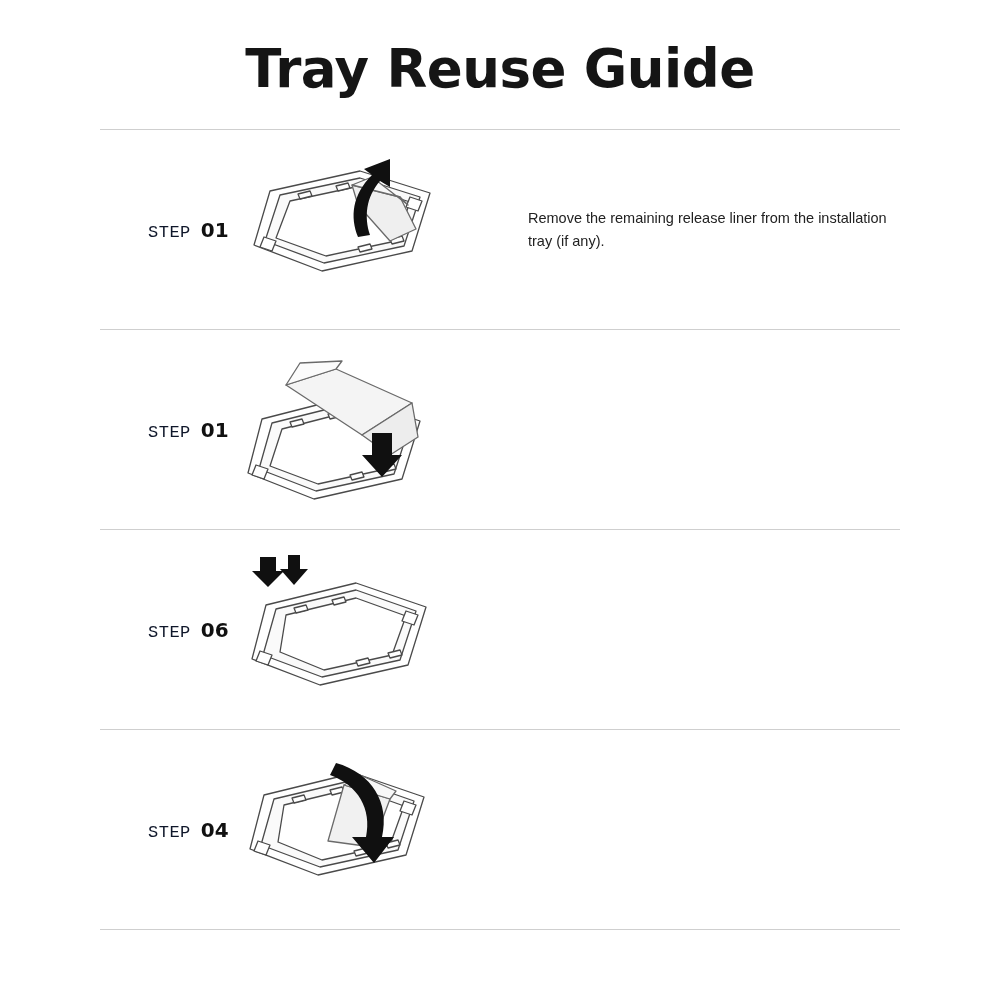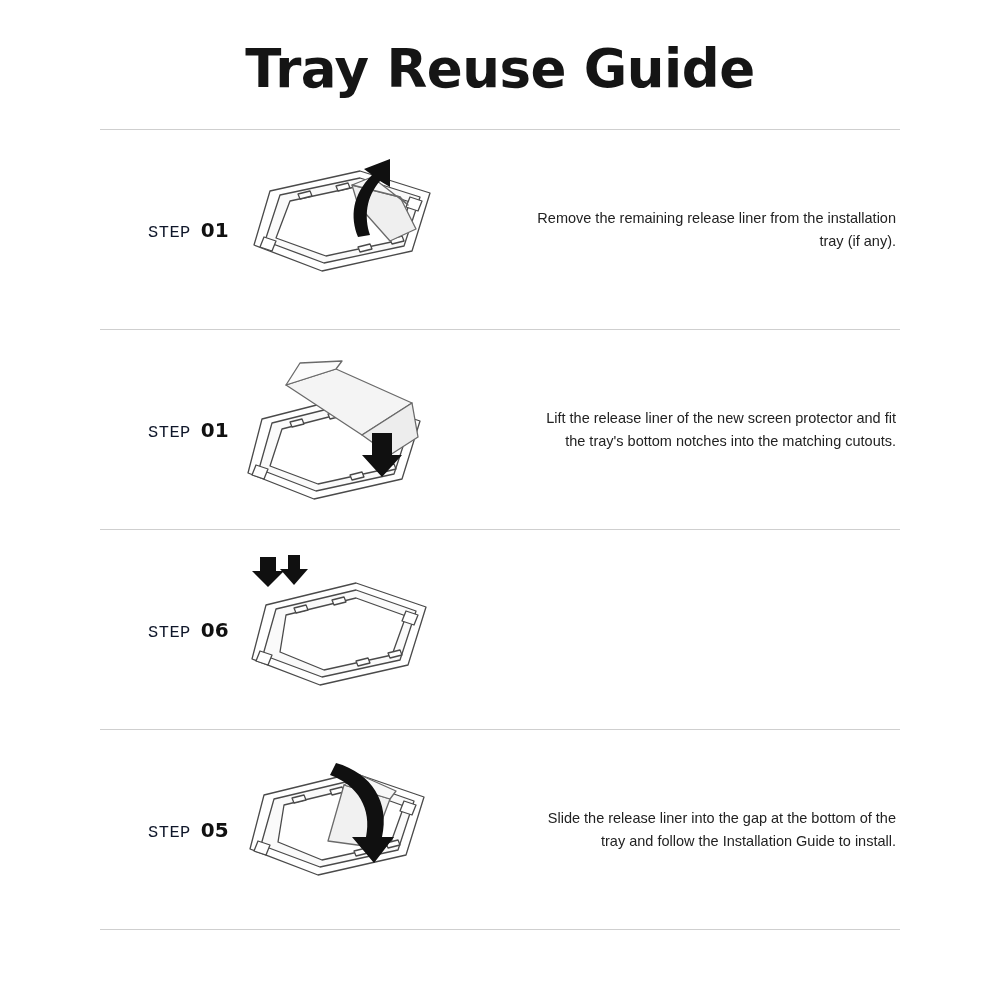--- a/index.html
+++ b/index.html
@@ -81,21 +81,20 @@
     left: 0;
     top: 0;
   }
   .step-text {
     flex: 1 1 auto;
     padding-left: 38px;
     padding-right: 4px;
     font-size: 14.5px;
     line-height: 1.55;
     color: #222;
-    text-align: right;
   }
   .step-text p { margin: 0; }
   .bottom-space { height: 20px; }
 </style>
 </head>
 <body>
 
 <div class="page">
 
   <h1 class="title">Tray Reuse Guide</h1>
@@ -164,23 +163,20 @@
 
             <path d="M46 40 L96 24 L172 58 L122 90 Z" fill="#f4f4f4" stroke="#6a6a6a"></path>
             <path d="M46 40 L60 18 L102 16 L96 24 Z" fill="#fbfbfb" stroke="#6a6a6a"></path>
             <path d="M122 90 L150 110 L178 92 L172 58 Z" fill="#ededed" stroke="#6a6a6a"></path>
           </g>
 
           <g fill="#101010">
             <path d="M132 88 L152 88 L152 110 L162 110 L142 132 L122 110 L132 110 Z"></path>
           </g>
         </svg>
-      </div>
-      <div class="step-text">
-        <p>Lift the release liner of the new screen protector and fit the tray's bottom notches into the matching cutouts.</p>
       </div>
     </div>
 
     <div class="divider"></div>
 
     <div class="step-row">
       <div class="step-label">
         <span class="step-word">STEP</span>
         <span class="step-num">06</span>
       </div>
@@ -204,21 +200,21 @@
           </g>
         </svg>
       </div>
     </div>
 
     <div class="divider"></div>
 
     <div class="step-row">
       <div class="step-label">
         <span class="step-word">STEP</span>
-        <span class="step-num">05</span>
+        <span class="step-num">04</span>
       </div>
       <div class="step-figure">
         <svg width="250" height="170" viewBox="0 0 250 170">
           <g fill="none" stroke="#4a4a4a" stroke-width="1.3" stroke-linejoin="round">
             <path d="M24 50 L114 28 L184 52 L166 110 L78 130 L10 104 Z" fill="#ffffff"></path>
             <path d="M34 54 L114 35 L174 56 L158 105 L80 122 L21 100 Z" fill="#fafafa"></path>
             <path d="M44 60 L114 43 L164 61 L150 100 L82 115 L38 97 Z" fill="#ffffff"></path>
             <path d="M52 53 L64 50 L66 55 L54 58 Z" fill="#ffffff"></path>
             <path d="M90 45 L102 42 L104 47 L92 50 Z" fill="#ffffff"></path>
             <path d="M146 98 L158 95 L160 100 L148 103 Z" fill="#ffffff"></path>
@@ -228,21 +224,18 @@
 
             <path d="M104 40 L150 54 L132 102 L88 96 Z" fill="#f1f1f1" stroke="#6a6a6a"></path>
             <path d="M104 40 L120 30 L156 46 L150 54 Z" fill="#f8f8f8" stroke="#6a6a6a"></path>
           </g>
 
           <g fill="#101010">
             <path d="M96 18 C132 28 150 58 142 92 L154 92 L134 118 L112 92 L126 92 C132 64 118 40 90 30 Z"></path>
           </g>
         </svg>
       </div>
-      <div class="step-text">
-        <p>Slide the release liner into the gap at the bottom of the tray and follow the Installation Guide to install.</p>
-      </div>
     </div>
 
     <div class="divider"></div>
     <div class="bottom-space"></div>
   </div>
 </div>
 
 </body></html>

